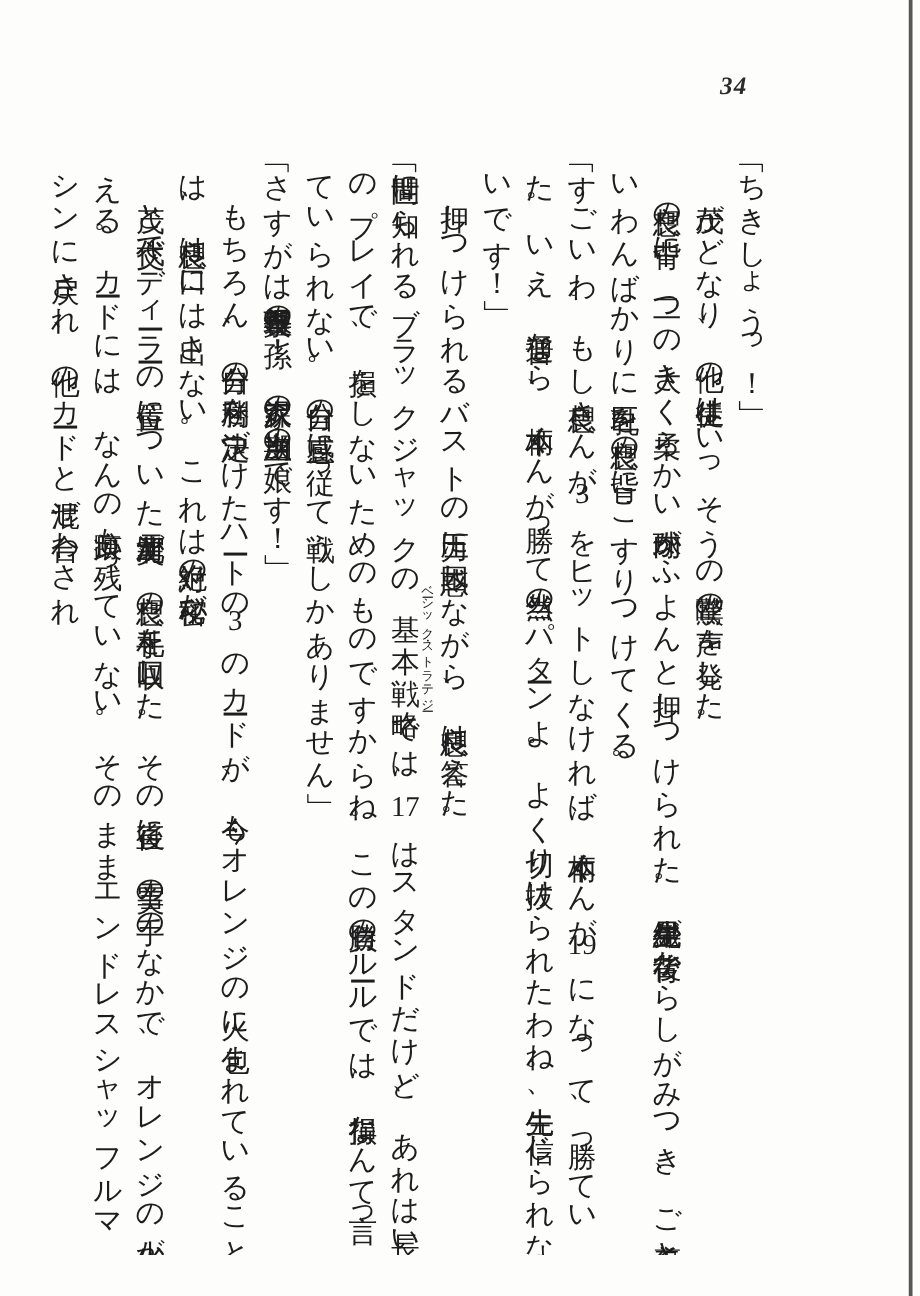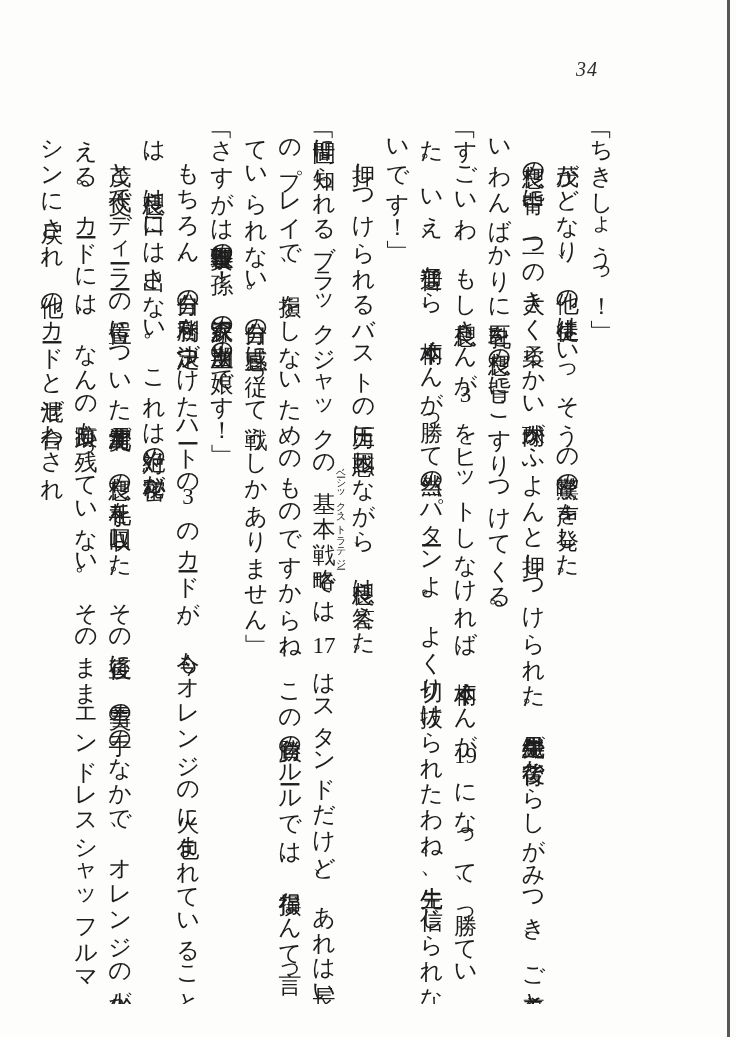--- a/index.html
+++ b/index.html
@@ -25,20 +25,21 @@
     background: #575757;
   }
   .page-number {
     position: absolute;
     top: 58px;
     left: 576px;
     font-size: 20px;
     font-style: italic;
     color: #2b2b2b;
     letter-spacing: 1px;
+    font-weight: bold;
   }
   .text-area {
     position: absolute;
     top: 124px;
     right: 118px;
     width: 582px;
     height: 880px;
     writing-mode: vertical-rl;
     -webkit-writing-mode: vertical-rl;
     text-orientation: mixed;

